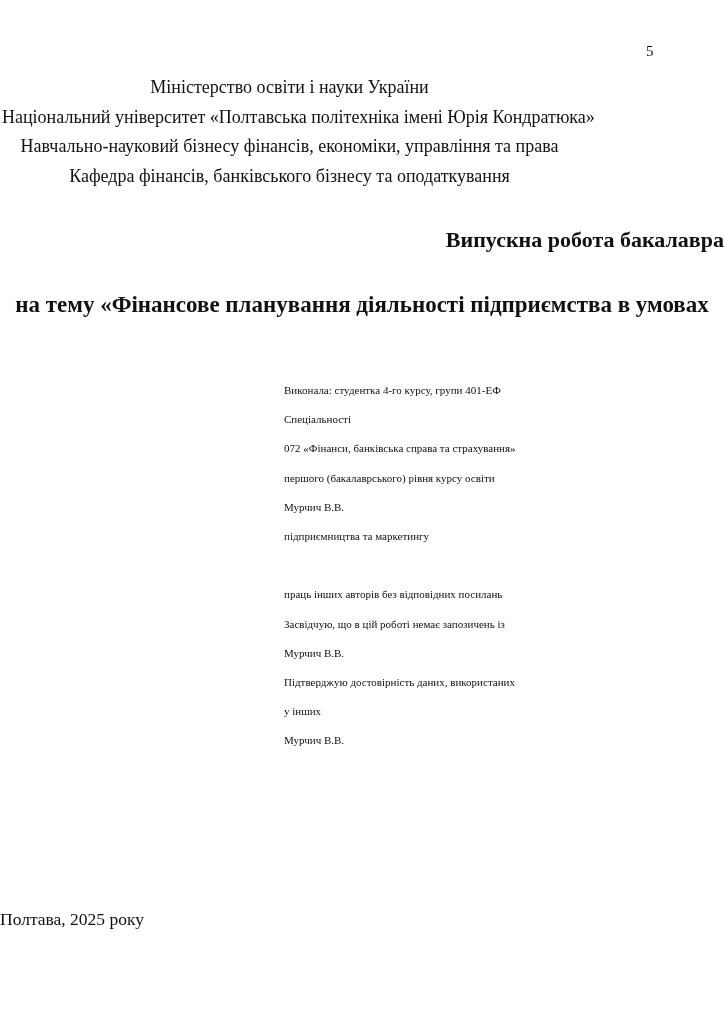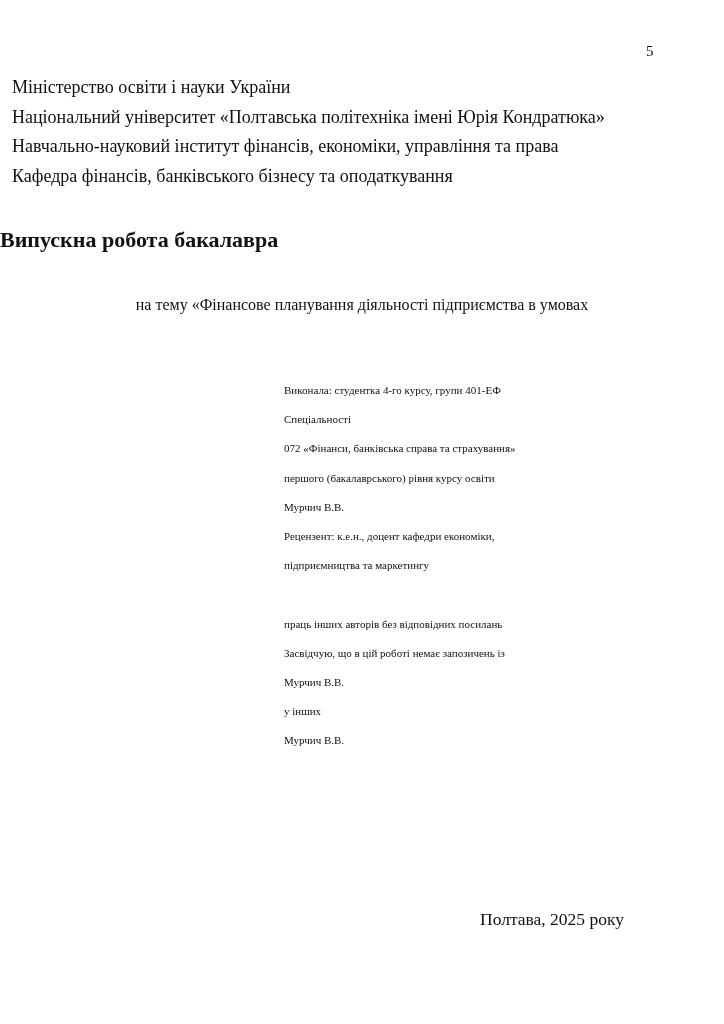--- a/index.html
+++ b/index.html
@@ -18,46 +18,47 @@
     .page-number {
       position: absolute;
       top: 42px;
       left: 646px;
       font-size: 15px;
       line-height: 18px;
     }
     .header-block {
       position: absolute;
       top: 73px;
-      left: 12px;
+      left: 2px;
       width: 575px;
+      text-align: center;
     }
     .header-line {
       font-size: 18px;
       line-height: 29.5px;
       white-space: nowrap;
     }
     .work-title {
       position: absolute;
       top: 227px;
       left: 0;
       width: 724px;
-      text-align: left;
+      text-align: right;
       font-weight: bold;
       font-size: 22px;
       line-height: 26px;
     }
     .topic-block {
       position: absolute;
       top: 290px;
       left: 0;
       width: 724px;
       text-align: center;
-      font-weight: normal;
-      font-size: 16px;
+      font-weight: bold;
+      font-size: 23px;
       line-height: 30px;
     }
     .topic-line {
       white-space: nowrap;
     }
     .info-block {
       position: absolute;
       top: 376px;
       left: 284px;
       width: 380px;
@@ -68,52 +69,52 @@
       white-space: nowrap;
     }
     .info-gap {
       height: 29.2px;
     }
     .footer {
       position: absolute;
       top: 907px;
       left: 0;
       width: 624px;
-      text-align: right;
+      text-align: left;
       font-size: 17.5px;
       line-height: 24px;
     }
   </style>
 </head>
 <body>
 
 <div class="page-number">5</div>
 
 <div class="header-block">
   <div class="header-line">Міністерство освіти і науки України</div>
   <div class="header-line">Національний університет «Полтавська політехніка імені Юрія Кондратюка»</div>
-  <div class="header-line">Навчально-науковий інститут фінансів, економіки, управління та права</div>
+  <div class="header-line">Навчально-науковий бізнесу фінансів, економіки, управління та права</div>
   <div class="header-line">Кафедра фінансів, банківського бізнесу та оподаткування</div>
 </div>
 
 <div class="work-title">Випускна робота бакалавра</div>
 
 <div class="topic-block">
   <div class="topic-line">на тему «Фінансове планування діяльності підприємства в умовах</div>
 </div>
 
 <div class="info-block">
   <div class="info-line">Виконала: студентка 4-го курсу, групи 401-ЕФ</div>
   <div class="info-line">Спеціальності</div>
   <div class="info-line">072 «Фінанси, банківська справа та страхування»</div>
   <div class="info-line">першого (бакалаврського) рівня курсу освіти</div>
   <div class="info-line">Мурчич В.В.</div>
-  <div class="info-line">Рецензент: к.е.н., доцент кафедри економіки,</div>
   <div class="info-line">підприємництва та маркетингу</div>
   <div class="info-gap"></div>
   <div class="info-line">праць інших авторів без відповідних посилань</div>
   <div class="info-line">Засвідчую, що в цій роботі немає запозичень із</div>
   <div class="info-line">Мурчич В.В.</div>
+  <div class="info-line">Підтверджую достовірність даних, використаних</div>
   <div class="info-line">у інших</div>
   <div class="info-line">Мурчич В.В.</div>
 </div>
 
 <div class="footer">Полтава, 2025 року</div>
 
 </body></html>

